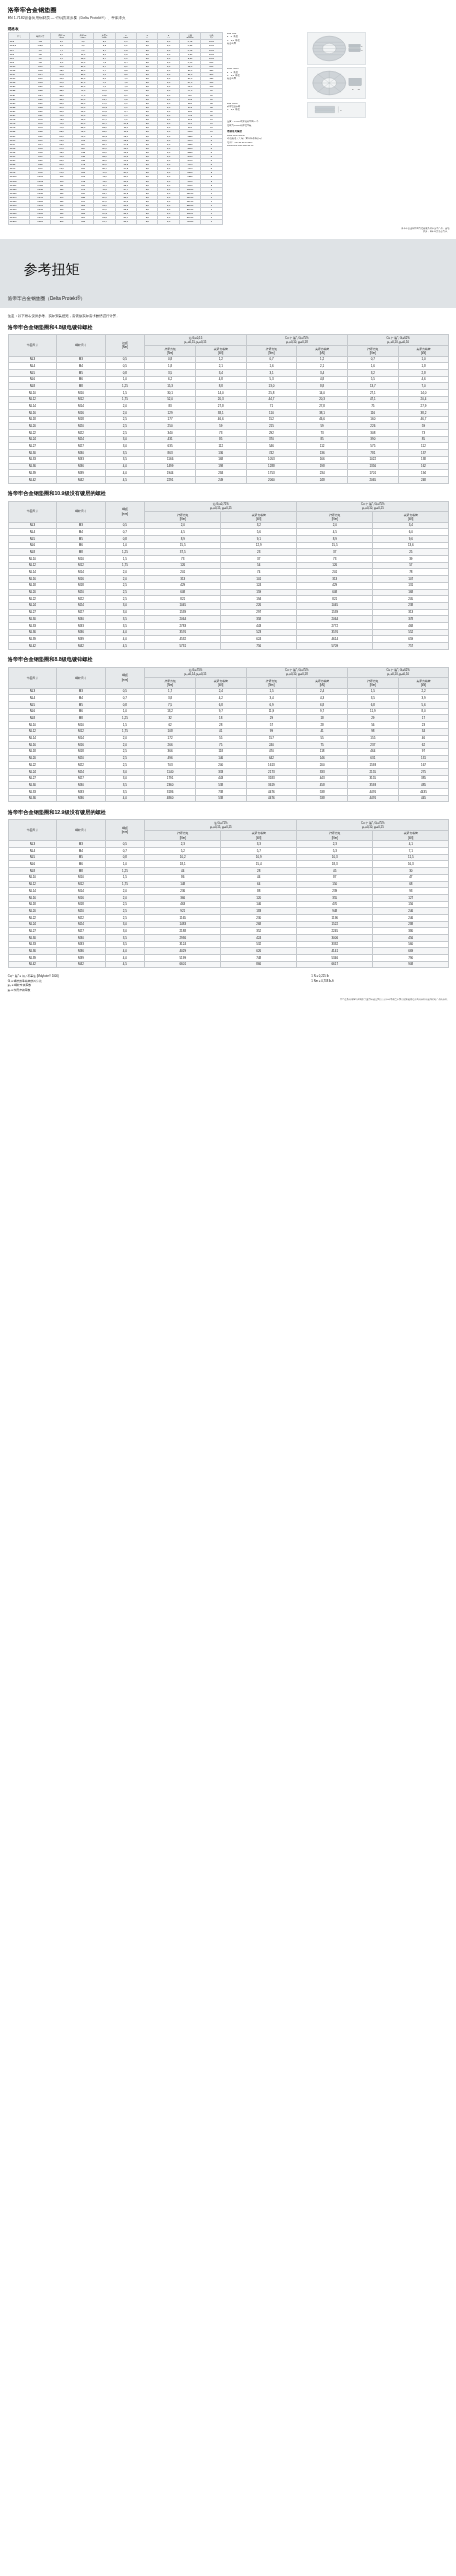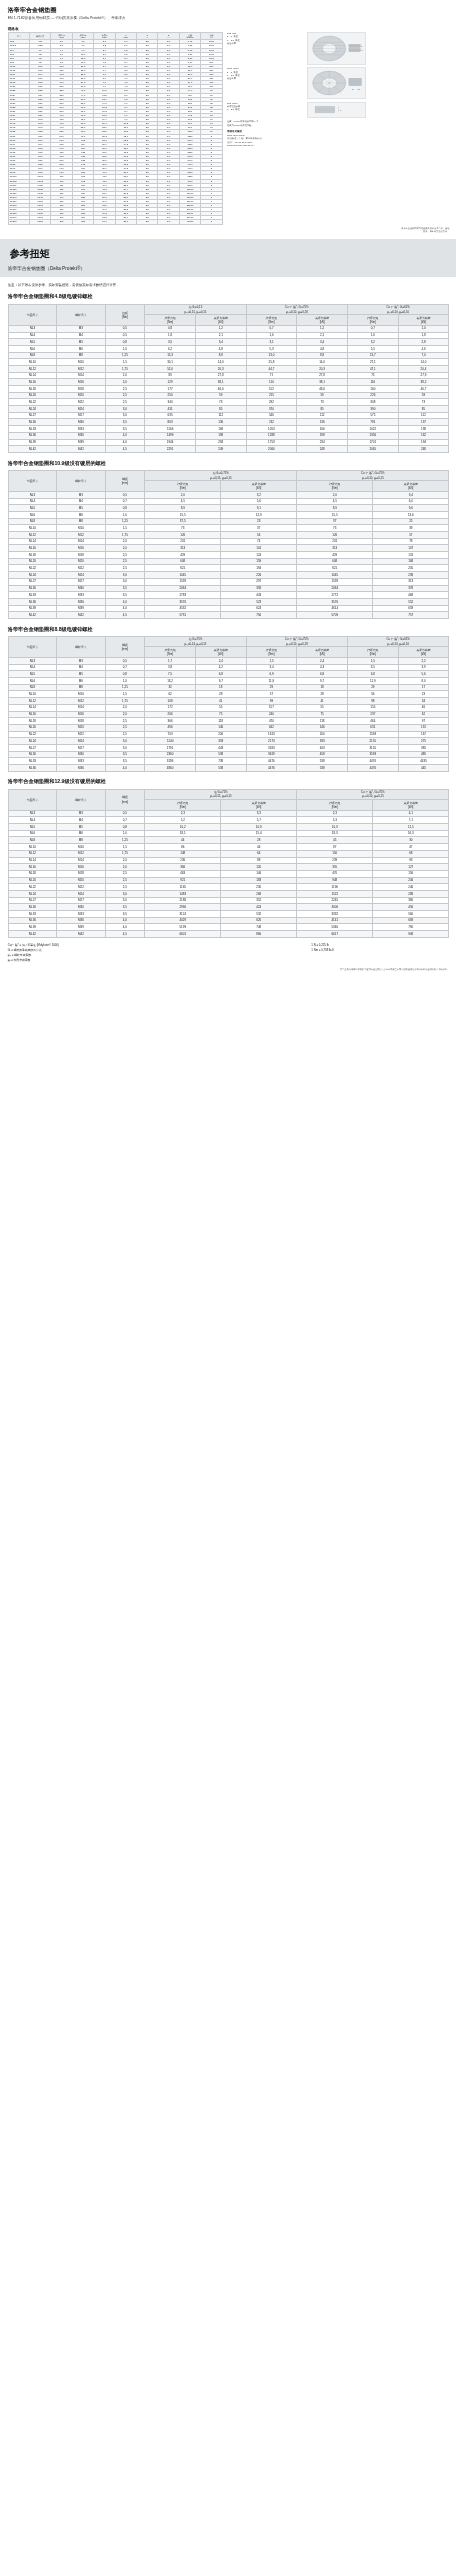--- a/index.html
+++ b/index.html
@@ -36,21 +36,21 @@
   .fig-note { font-size: 2.2px; color: #333; line-height: 1.5; width: 77px; }
   .fig-box { background: #f1f3f4; border: 0.2px solid #dfe3e6; }
   .tiny-note { font-size: 2.2px; color: #444; line-height: 1.5; }
   .brand-block { font-size: 2.3px; color: #333; line-height: 1.5; margin-top: 1.1px; }
   .brand-block b { font-size: 2.5px; }
 
   .bottom-note { font-size: 2.2px; color: #555; padding: 2.2px 7.7px 0 7.7px; text-align: right; line-height: 1.5; }
 
   
   .banner { background: #dfe3e6; margin: 5.5px 0 0 0; padding: 6.6px 7.7px 6.6px 7.7px; }
-  .banner h1 { font-size: 10px; margin: 2px; font-weight: bold; color: #111; }
+  .banner h1 { font-size: 14px; margin: 16px; font-weight: normal; color: #111; }
   .banner h2 { font-size: 4.7px; margin: 3.3px 0 0 0; font-weight: normal; color: #222; }
 
   .note-line { font-size: 3.4px; color: #222; padding: 5.5px 7.7px 0 7.7px; }
 
   
   .tq-block { padding: 6.6px 7.7px 0 7.7px; }
   .tq-title { font-size: 5.2px; font-weight: bold; color: #111; margin-bottom: 3.3px; }
 
   table.tq { border-collapse: collapse; font-size: 3px; width: 100%; table-layout: fixed; }
   table.tq th, table.tq td { border: 0.2px solid #c5c9cd; padding: 0.6px 1.1px; text-align: center; line-height: 1.5; height: 5.2px; }

